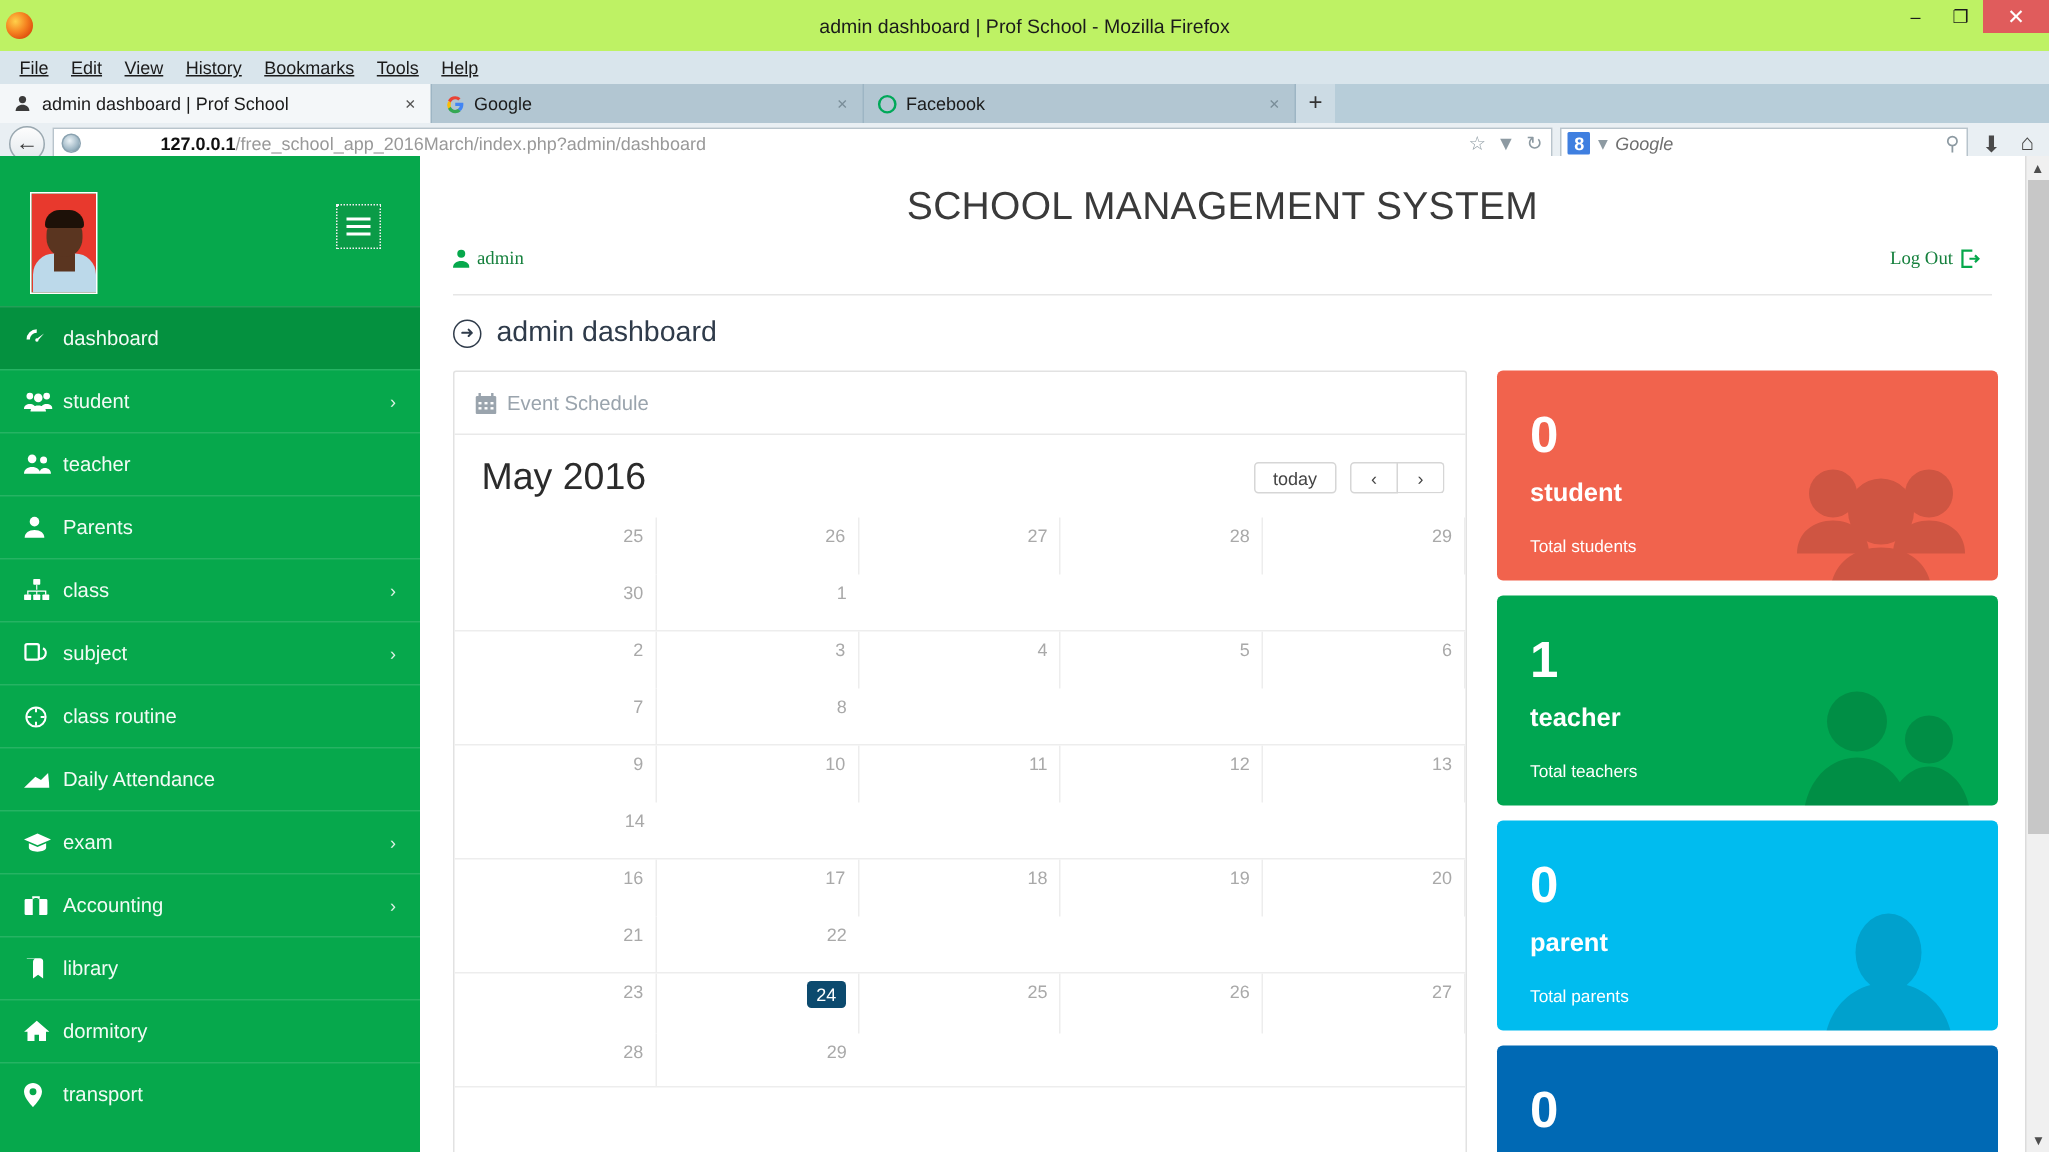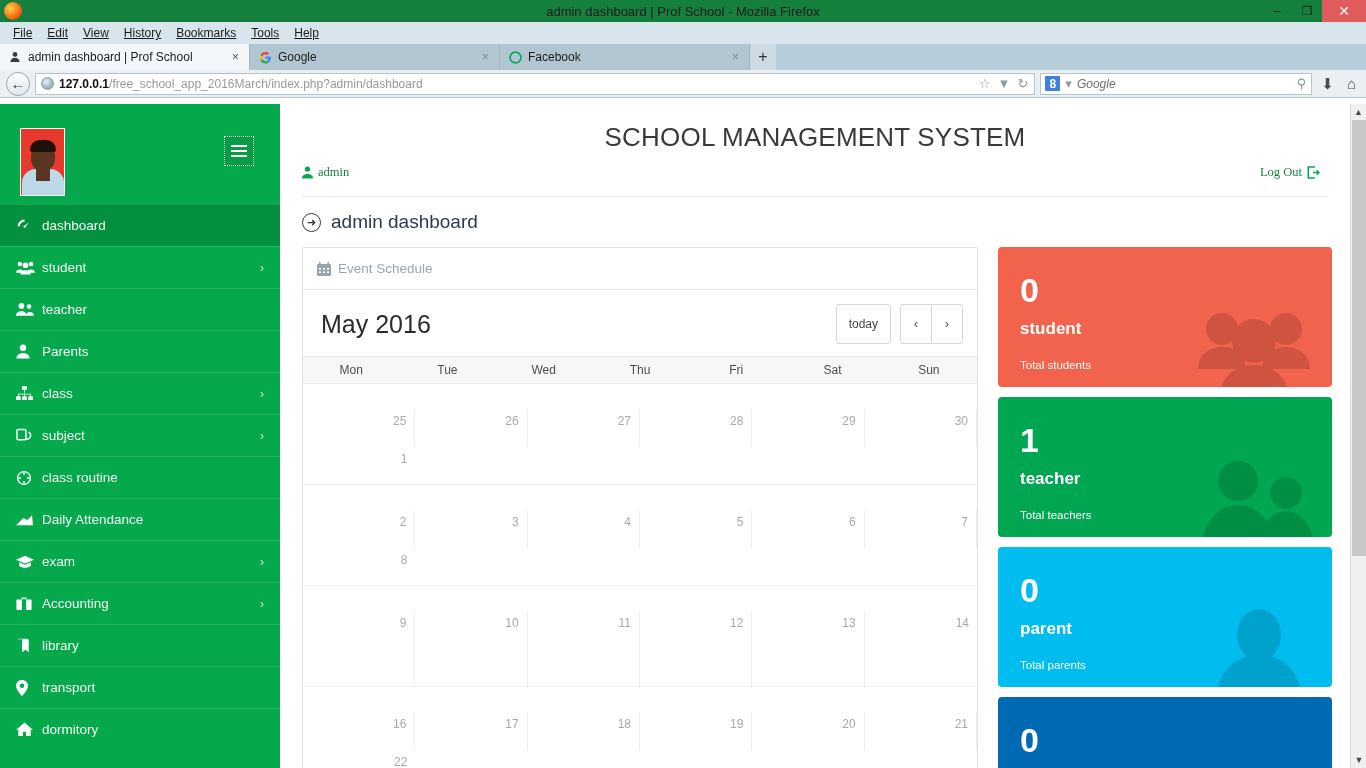--- a/index.html
+++ b/index.html
@@ -6,21 +6,21 @@
   html, body {
     width:1366px; height:768px; overflow:hidden;
     font-family:"Liberation Sans", sans-serif;
     background:#fff;
   }
 
   
   .browser { width:1366px; height:768px; position:relative; background:#fff; }
 
   .titlebar {
-    height:22px; background:#15803d; position:relative;
+    height:34px; background:#bef264; position:relative;
     display:flex; align-items:center;
   }
   .ff-logo {
     width:18px; height:18px; margin-left:4px; border-radius:50%;
     background:radial-gradient(circle at 35% 35%, #ffd04a 0%, #f58220 45%, #e0520f 75%, #9c3109 100%);
     flex:none;
   }
   .win-title {
     position:absolute; left:0; right:0; text-align:center;
     font-size:13px; color:#1b1b1b; pointer-events:none;
@@ -39,21 +39,21 @@
   .menubar .mi {
     font-size:12px; color:#1b1b1b; padding:2px 7px; line-height:14px;
   }
   .menubar .mi u { text-decoration:underline; }
 
   .tabstrip {
     height:26px; background:#b7cdd9; display:flex; align-items:flex-end;
     padding-left:0;
   }
   .tab {
-    height:26px; width:250px; display:flex; align-items:center; gap:6px;
+    height:26px; width:288px; display:flex; align-items:center; gap:6px;
     padding:0 8px; font-size:12px; color:#1b1b1b; position:relative;
     border-right:1px solid #9db5c4;
   }
   .tab.active { background:#f4f7f9; }
   .tab.inactive { background:#b2c6d2; }
   .tab .fav { width:14px; height:14px; flex:none; display:flex; align-items:center; justify-content:center; }
   .tab .tlabel { flex:1; white-space:nowrap; overflow:hidden; text-overflow:ellipsis; }
   .tab .tclose { font-size:12px; color:#555; padding:0 2px; }
   .tab.inactive .tclose { color:#7a8e99; }
   .newtab {
@@ -73,21 +73,21 @@
   }
   .urlbar {
     flex:1; height:22px; background:#fff; border:1px solid #b8c4cc;
     display:flex; align-items:center; padding:0 5px; gap:5px; font-size:12px;
   }
   .globe {
     width:13px; height:13px; border-radius:50%; flex:none;
     background:radial-gradient(circle at 40% 35%, #eaf2f6 0%, #9fb7c5 60%, #6a8796 100%);
     border:1px solid #8aa2b0;
   }
-  .urltext { flex:1; white-space:nowrap; overflow:hidden; color:#999; }
+  .urltext { flex:1; white-space:nowrap; overflow:hidden; color:#999;margin-left:48px; }
   .urltext b { color:#111; font-weight:bold; }
   .uicon { color:#8d9aa2; font-size:13px; padding:0 1px; }
   .searchbar {
     width:272px; height:22px; background:#fff; border:1px solid #b8c4cc;
     display:flex; align-items:center; padding:0 4px; gap:4px; font-size:12px;
   }
   .gicon {
     width:15px; height:15px; background:#3f7fe0; color:#fff; font-weight:bold;
     font-size:12px; display:flex; align-items:center; justify-content:center; flex:none;
     border-radius:1px;
@@ -179,38 +179,38 @@
     padding:0 14px; border-bottom:1px solid #e9e9e9; color:#9aa4ad; font-size:13.5px;
   }
   .cal-toolbar {
     display:flex; align-items:center; justify-content:space-between;
     padding:14px 14px 12px 18px;
   }
   .cal-month { font-size:25px; color:#2b2b2b; font-weight:normal; }
   .cal-btns { display:flex; gap:9px; }
   .btn {
     border:1px solid #d6d6d6; background:#fff; border-radius:3px;
-    font-size:12px; color:#444; height:40px; display:flex; align-items:center;
+    font-size:12px; color:#444; height:21px; display:flex; align-items:center;
     justify-content:center; padding:0 12px;
   }
   .btn-group { display:flex; }
   .btn-group .btn { border-radius:0; padding:0 13px; }
   .btn-group .btn:first-child { border-radius:3px 0 0 3px; }
   .btn-group .btn:last-child { border-radius:0 3px 3px 0; border-left:none; }
 
   .cal-dow {
     display:grid; grid-template-columns:repeat(7,1fr);
     background:#f7f7f7; border-top:1px solid #e9e9e9; border-bottom:1px solid #e9e9e9;
   }
   .cal-dow div {
     text-align:center; font-size:12px; color:#4d4d4d; padding:6px 0;
   }
   .cal-week {
-    display:grid; grid-template-columns:repeat(6,1fr);
-    border-bottom:1px solid #ededed; height:76px;margin-top:25px;
+    display:grid; grid-template-columns:repeat(5,1fr);
+    border-bottom:1px solid #ededed; height:76px;
   }
   .cal-cell {
     border-right:1px solid #ededed; padding:5px 8px 0 0; text-align:right;
     font-size:12px; color:#a9a9a9;
   }
   .cal-cell:last-child { border-right:none; }
   .cal-cell .dnum { display:inline-block; }
   .cal-cell.today .dnum {
     background:#0c4a6e; color:#fff; border-radius:3px; padding:2px 6px; min-width:22px;
   }
@@ -457,35 +457,35 @@
             <svg width="15" height="15" viewBox="0 0 16 16" fill="#fff">
               <path d="M2 0.8h9.4c1.2 0 2.2.9 2.2 2.1v12.3l-3.6-2.6-3.6 2.6V3.7c0-1.2.5-2.1 1.4-2.4H2z"></path>
             </svg>
           </span>
         <span class="nlabel">library</span>
         <span class="caret"></span>
       </div>
 
       <div class="nav-item">
         <span class="nicon">
+            <svg width="17" height="15" viewBox="0 0 18 16" fill="#fff">
+              <path d="M9 0.6L0 8.4h2.4V15h5V10.4h3.2V15h5V8.4H18z"></path>
+            </svg>
+          </span>
+        <span class="nlabel">dormitory</span>
+        <span class="caret"></span>
+      </div>
+
+      <div class="nav-item">
+        <span class="nicon">
             <svg width="12" height="16" viewBox="0 0 12 16" fill="#fff">
               <path d="M6 0C2.7 0 0 2.6 0 5.8 0 10.2 6 16 6 16s6-5.8 6-10.2C12 2.6 9.3 0 6 0zm0 8.1a2.3 2.3 0 110-4.6 2.3 2.3 0 010 4.6z"></path>
             </svg>
           </span>
         <span class="nlabel">transport</span>
-        <span class="caret"></span>
-      </div>
-
-      <div class="nav-item">
-        <span class="nicon">
-            <svg width="17" height="15" viewBox="0 0 18 16" fill="#fff">
-              <path d="M9 0.6L0 8.4h2.4V15h5V10.4h3.2V15h5V8.4H18z"></path>
-            </svg>
-          </span>
-        <span class="nlabel">dormitory</span>
         <span class="caret"></span>
       </div>
     </div>
 
     <div class="main">
       <div class="sms-title">SCHOOL MANAGEMENT SYSTEM</div>
 
       <div class="userrow">
         <span class="userleft">
           <svg width="11" height="13" viewBox="0 0 12 14" fill="#06a84c">
@@ -534,29 +534,20 @@
             <div class="cal-month">May 2016</div>
             <div class="cal-btns">
               <div class="btn">today</div>
               <div class="btn-group">
                 <div class="btn">‹</div>
                 <div class="btn">›</div>
               </div>
             </div>
           </div>
 
-          <div class="cal-dow">
-            <div>Mon</div>
-            <div>Tue</div>
-            <div>Wed</div>
-            <div>Thu</div>
-            <div>Fri</div>
-            <div>Sat</div>
-            <div>Sun</div>
-          </div>
 
           <div class="cal-week">
             <div class="cal-cell"><span class="dnum">25</span></div>
             <div class="cal-cell"><span class="dnum">26</span></div>
             <div class="cal-cell"><span class="dnum">27</span></div>
             <div class="cal-cell"><span class="dnum">28</span></div>
             <div class="cal-cell"><span class="dnum">29</span></div>
             <div class="cal-cell"><span class="dnum">30</span></div>
             <div class="cal-cell"><span class="dnum">1</span></div>
           </div>

